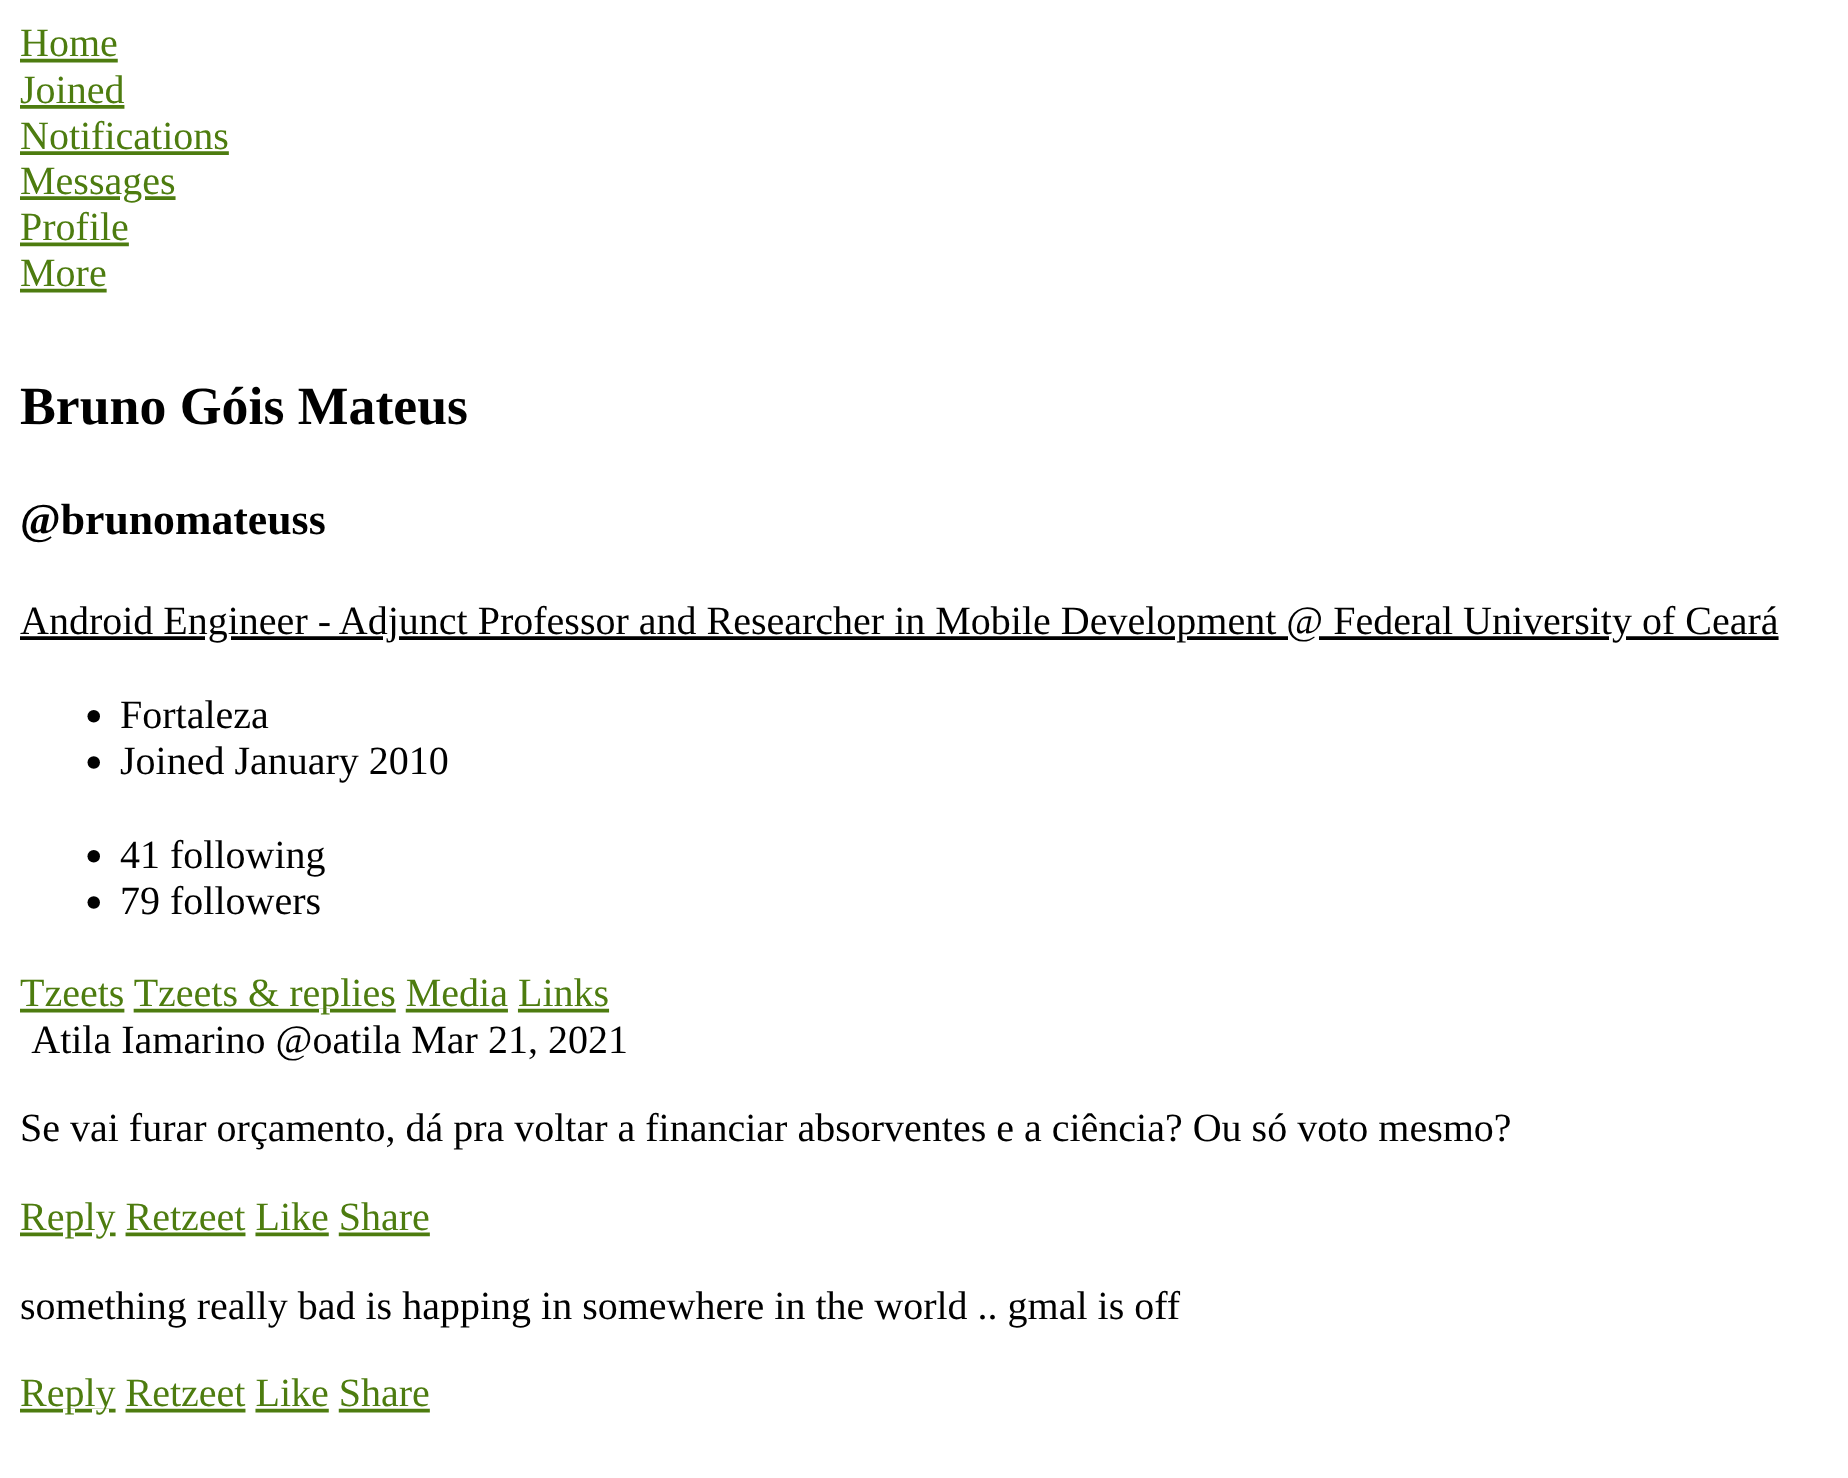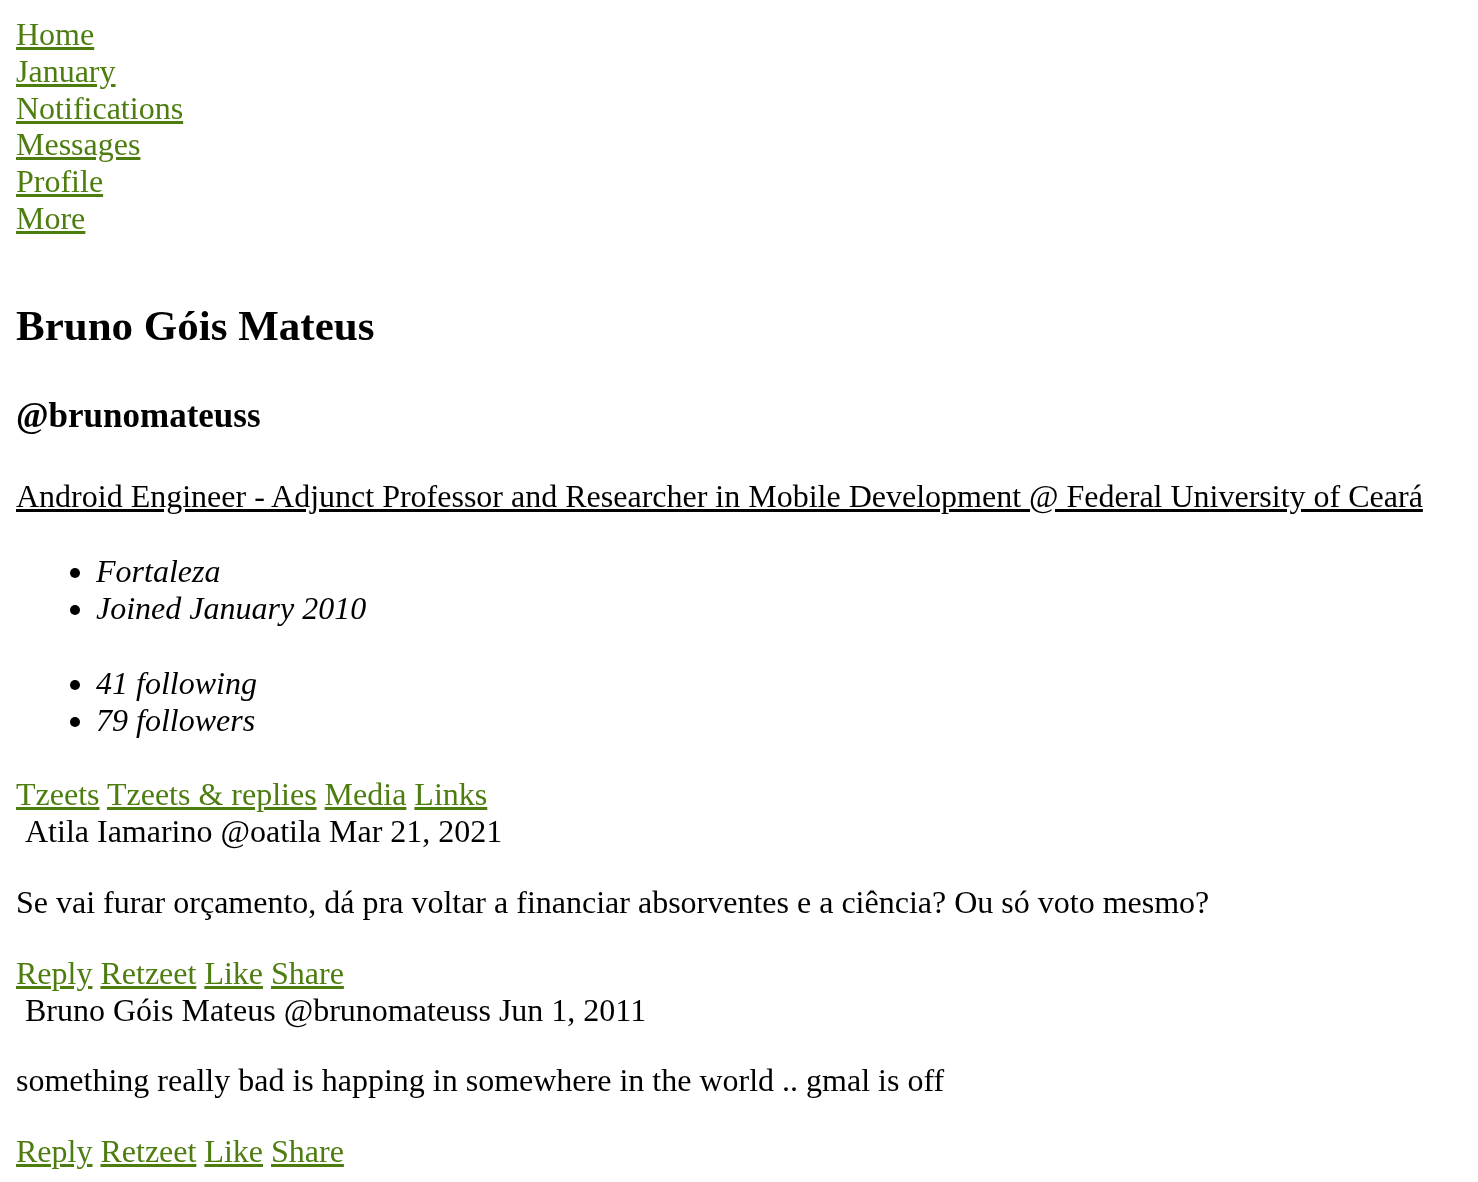--- a/index.html
+++ b/index.html
@@ -33,37 +33,36 @@
   }
   .profile-bio {
     margin: 42px 0 0 0;
     white-space: nowrap;
     text-decoration: underline;
   }
   ul.meta-list, ul.stats-list {
     margin: 38px 0;
     padding: 0 0 0 80px;
     list-style: disc;
-    font-style: italic;
   }
   li { margin: 0; }
   .profile-tabs { margin: 0; }
   .tweet-header { padding-left: 9px; }
   .tweet-text {
     margin: 34px 0;
     white-space: nowrap;
   }
   .tweet-actions { margin: 0; }
 </style>
 </head>
 <body>
 
 <nav class="main-nav">
   <a href="#">Home</a>
-  <a href="#">January</a>
+  <a href="#">Joined</a>
   <a href="#">Notifications</a>
   <a href="#">Messages</a>
   <a href="#">Profile</a>
   <a href="#">More</a>
 </nav>
 
 <section>
   <h2 class="profile-name">Bruno Góis Mateus</h2>
   <h3 class="profile-handle">@brunomateuss</h3>
   <p class="profile-bio">Android Engineer - Adjunct Professor and Researcher in Mobile Development @ Federal University of Ceará</p>
@@ -97,25 +96,20 @@
     <p class="tweet-text">Se vai furar orçamento, dá pra voltar a financiar absorventes e a ciência? Ou só voto mesmo?</p>
     <div class="tweet-actions">
       <a href="#">Reply</a>
       <a href="#">Retzeet</a>
       <a href="#">Like</a>
       <a href="#">Share</a>
     </div>
   </article>
 
   <article>
-    <div class="tweet-header">
-      <span>Bruno Góis Mateus</span>
-      <span>@brunomateuss</span>
-      <span>Jun 1, 2011</span>
-    </div>
     <p class="tweet-text">something really bad is happing in somewhere in the world .. gmal is off</p>
     <div class="tweet-actions">
       <a href="#">Reply</a>
       <a href="#">Retzeet</a>
       <a href="#">Like</a>
       <a href="#">Share</a>
     </div>
   </article>
 
 </section>

